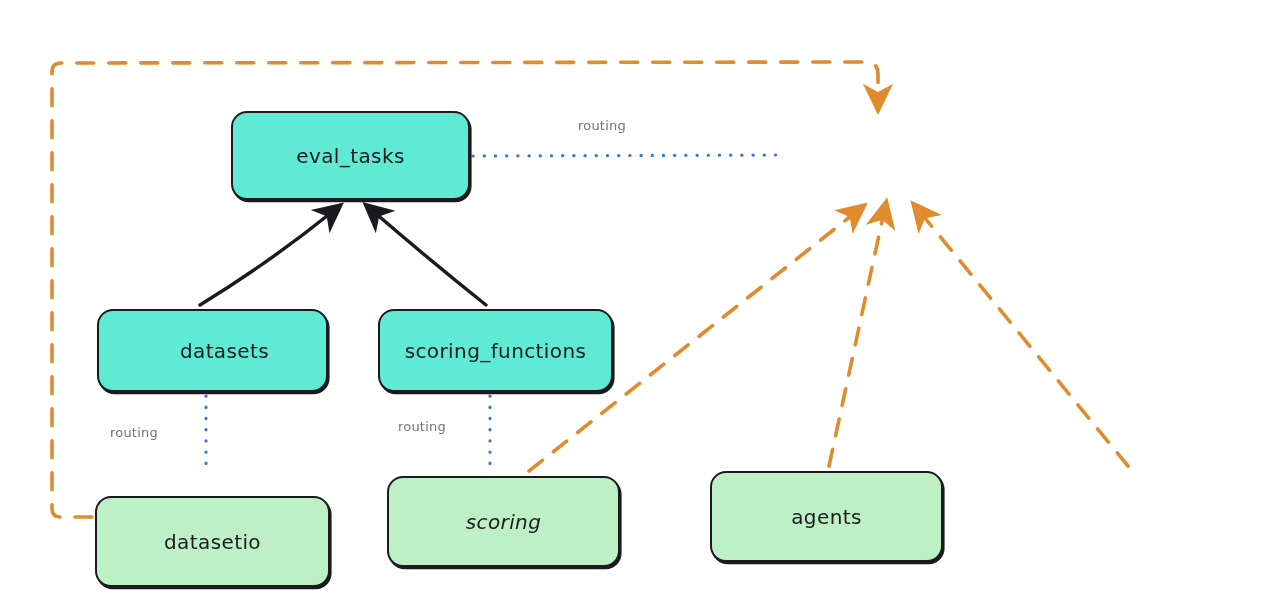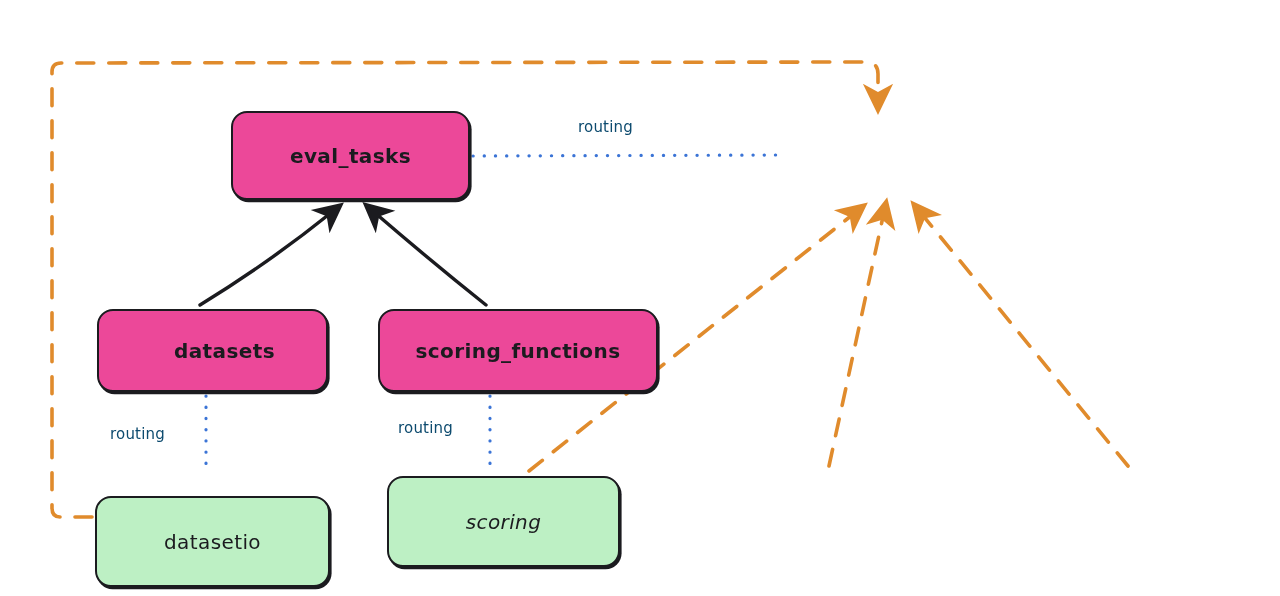--- a/index.html
+++ b/index.html
@@ -27,34 +27,34 @@
   .node {
     position: absolute;
     box-sizing: border-box;
     border: 2.6px solid #1b1b1f;
     border-radius: 16px;
     display: flex;
     align-items: center;
     justify-content: center;
     box-shadow: 1.6px 2.2px 0 0 #1b1b1f;
   }
-  .node-blue { background: #ec4899; font-weight: bold; }
+  .node-blue { background: #5eead4; }
   .node-green { background: #bdf0c4; }
   .node-label {
     font-family: "DejaVu Sans", sans-serif;
     font-size: 20px;
     color: #1b1b1f;
     letter-spacing: 0.4px;
     white-space: nowrap;
   }
   .edge-label {
     position: absolute;
     font-family: "DejaVu Sans", sans-serif;
-    font-size: 15px;
-    color: #0c4a6e;
+    font-size: 13px;
+    color: #737373;
     white-space: nowrap;
     letter-spacing: 0.2px;
   }
 </style>
 </head>
 <body>
 
 <div id="canvas">
 
   <svg class="edge-layer" viewBox="0 0 1280 596" xmlns="http://www.w3.org/2000/svg">
@@ -88,32 +88,35 @@
 
   <div class="node node-blue" style="left:231px; top:111px; width:239px; height:89px;">
     <span class="node-label">eval_tasks</span>
   </div>
 
 
   <div class="node node-blue" style="left:97px; top:309px; width:231px; height:83px;padding-left:24px;">
     <span class="node-label">datasets</span>
   </div>
 
-  <div class="node node-blue" style="left:378px; top:309px; width:280px; height:83px;">
+  <div class="node node-blue" style="left:378px; top:309px; width:235px; height:83px;">
     <span class="node-label">scoring_functions</span>
   </div>
 
   <div class="node node-green" style="left:95px; top:496px; width:235px; height:91px;">
     <span class="node-label">datasetio</span>
   </div>
 
   <div class="node node-green" style="left:387px; top:476px; width:233px; height:91px;font-style:italic;">
     <span class="node-label">scoring</span>
   </div>
 
+  <div class="node node-green" style="left:710px; top:471px; width:233px; height:91px;">
+    <span class="node-label">agents</span>
+  </div>
 
 
   <span class="edge-label" style="left:578px; top:118px;">routing</span>
 
   <span class="edge-label" style="left:110px; top:425px;">routing</span>
 
   <span class="edge-label" style="left:398px; top:419px;">routing</span>
 
 </div>
 

